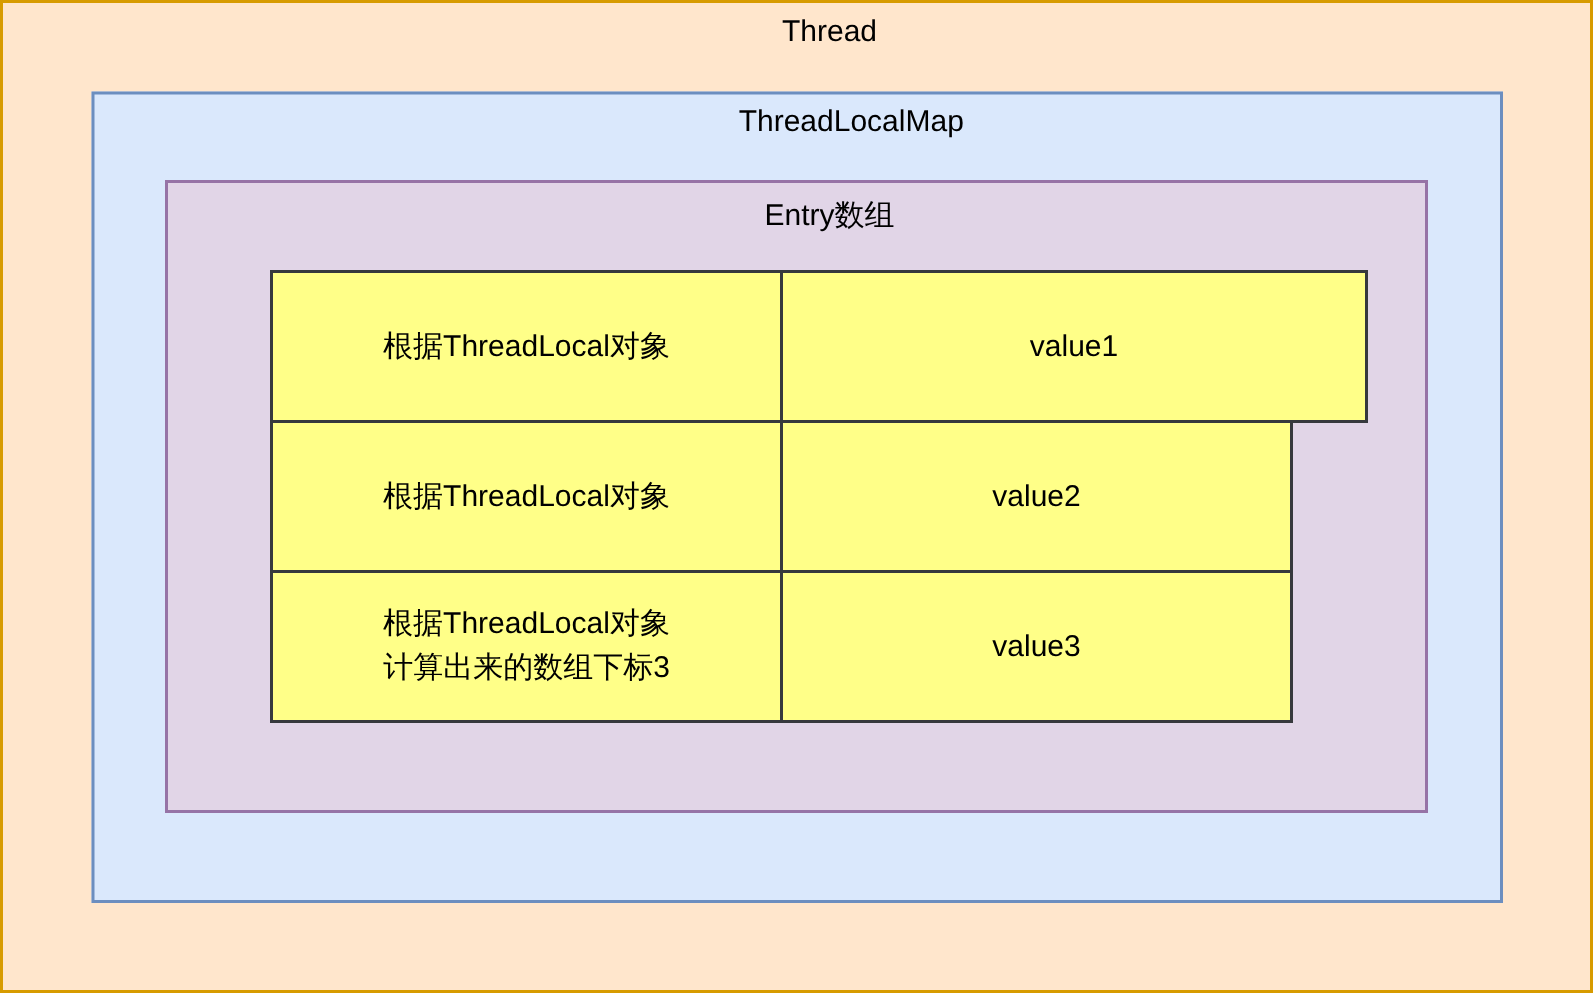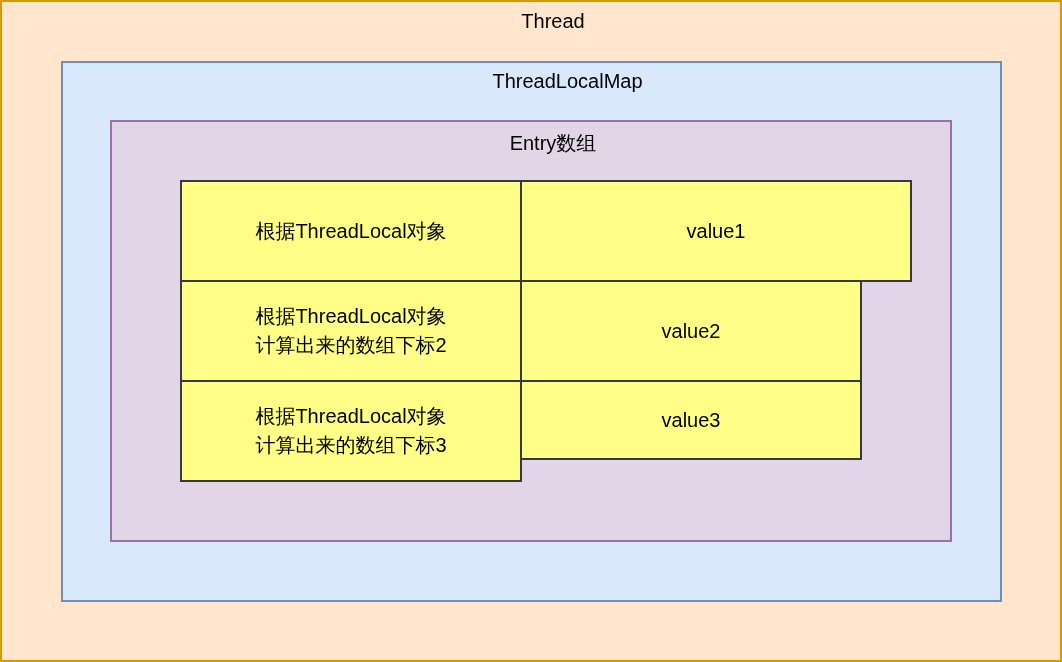--- a/index.html
+++ b/index.html
@@ -27,24 +27,24 @@
 </div>
 
 <div class="cell" style="left:180px; top:180px; width:342px; height:102px;">
   <div><span>根据ThreadLocal对象</span><br></div>
 </div>
 <div class="cell" style="left:520px; top:180px; width:392px; height:102px;">
   <span>value1</span>
 </div>
 
 <div class="cell" style="left:180px; top:280px; width:342px; height:102px;">
-  <div><span>根据ThreadLocal对象</span><br><span>计算出来的数组下标2</span></div>
+  <div><span>根据ThreadLocal对象</span><br></div>
 </div>
 <div class="cell" style="left:520px; top:280px; width:342px; height:102px;text-align:center;">
   <span>value2</span>
 </div>
 
 <div class="cell" style="left:180px; top:380px; width:342px; height:102px;">
   <div><span>根据ThreadLocal对象</span><br><span>计算出来的数组下标3</span></div>
 </div>
-<div class="cell" style="left:520px; top:380px; width:342px; height:80px;">
+<div class="cell" style="left:520px; top:380px; width:342px; height:102px;">
   <span>value3</span>
 </div>
 
 </body></html>

